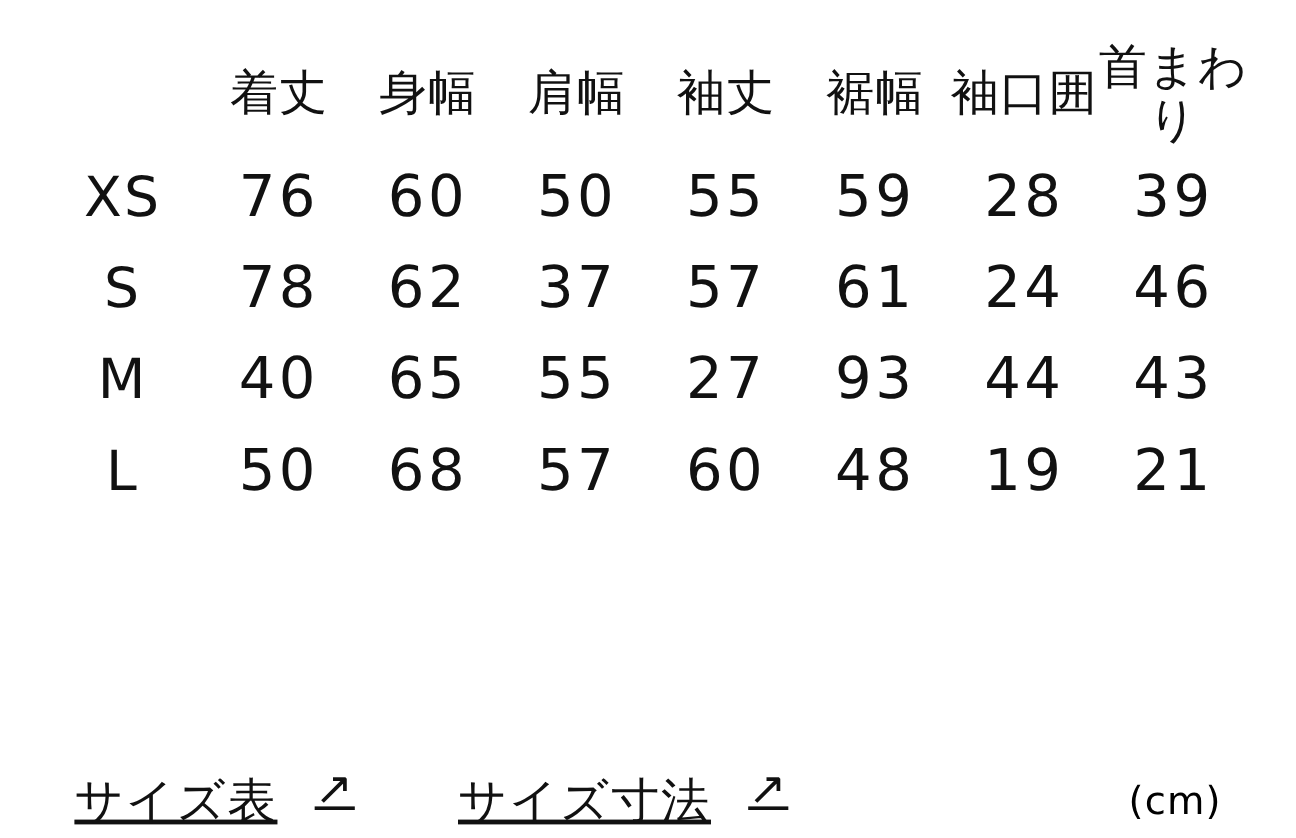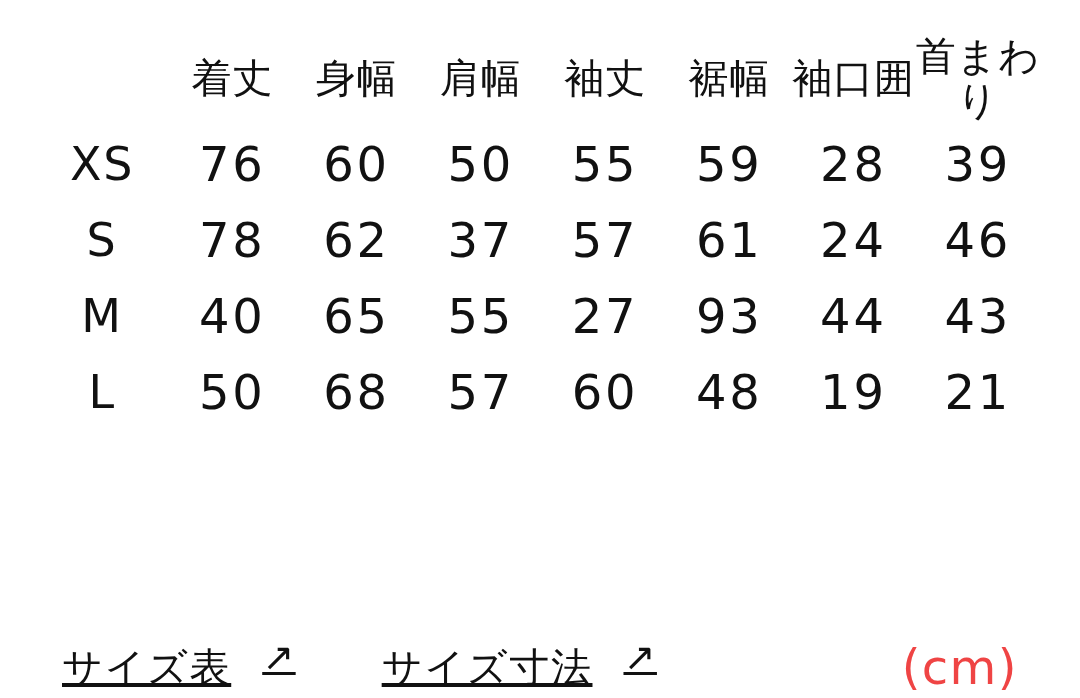--- a/index.html
+++ b/index.html
@@ -98,23 +98,23 @@
 
   .arrow-icon {
     font-size: 38px;
     line-height: 1;
     display: inline-block;
     transform: translateY(-2px);
   }
 
   .footer-unit {
     margin-left: auto;
-    font-size: 48px;
+    font-size: 32px;
     letter-spacing: 0.03em;
-    color: #ef4444;
+    color: #000000;
     white-space: nowrap;
   }
 </style>
 </head>
 <body>
 
 <div class="page">
 
   <table class="size-table">
     <colgroup>

